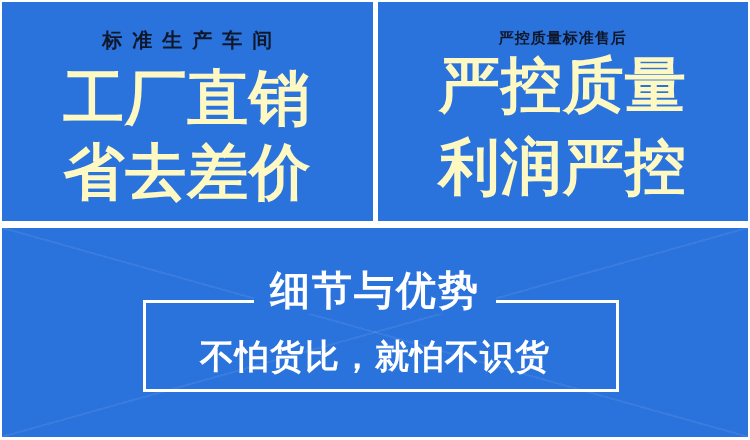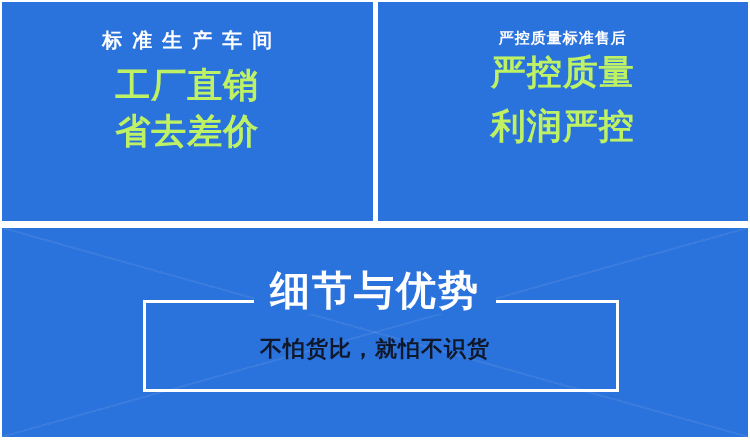--- a/index.html
+++ b/index.html
@@ -36,44 +36,44 @@
     flex: 1 1 0;
     background: #2a72dc;
     display: flex;
     flex-direction: column;
     align-items: center;
     justify-content: flex-start;
     overflow: hidden;
   }
 
   .eyebrow {
-    color: #ffffff;
+    color: #0f172a;
     font-weight: bold;
     text-align: center;
     white-space: nowrap;
     line-height: 1;
   }
 
   .panel-left .eyebrow {
     font-size: 20px;
     letter-spacing: 10px;
     text-indent: 10px;
     margin-top: 28px;
   }
 
   .panel-right .eyebrow {
     font-size: 15px;
     letter-spacing: 1px;
     margin-top: 28px;
   }
 
   .headline {
-    color: #bef264;
+    color: #fef9c3;
     font-weight: bold;
-    font-size: 35px;
+    font-size: 61px;
     line-height: 1.08;
     letter-spacing: 1px;
     white-space: nowrap;
     text-align: center;
   }
 
   .headline-1 { margin-top: 16px; }
   .headline-2 { margin-top: 8px; }
 
   
@@ -130,23 +130,23 @@
     white-space: nowrap;
   }
 
   .feature-sub {
     position: absolute;
     left: 0;
     right: 0;
     top: 108px;
     text-align: center;
     z-index: 2;
-    color: #0f172a;
+    color: #ffffff;
     font-weight: bold;
-    font-size: 22px;
+    font-size: 34px;
     line-height: 1.2;
     letter-spacing: 1px;
     white-space: nowrap;
   }
 </style>
 </head>
 <body>
 
 <div id="banner">
 

